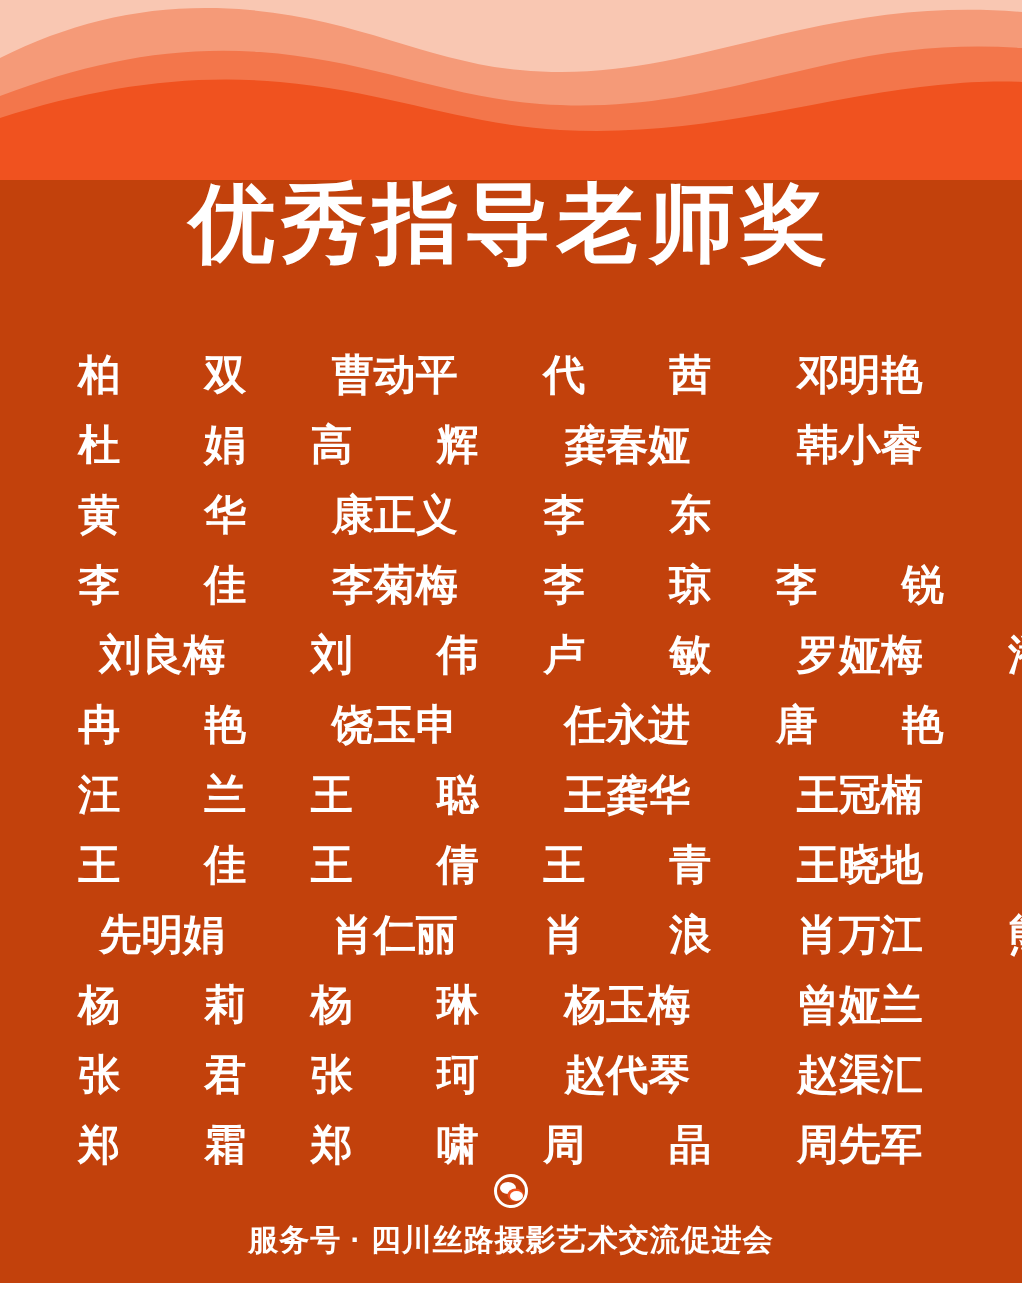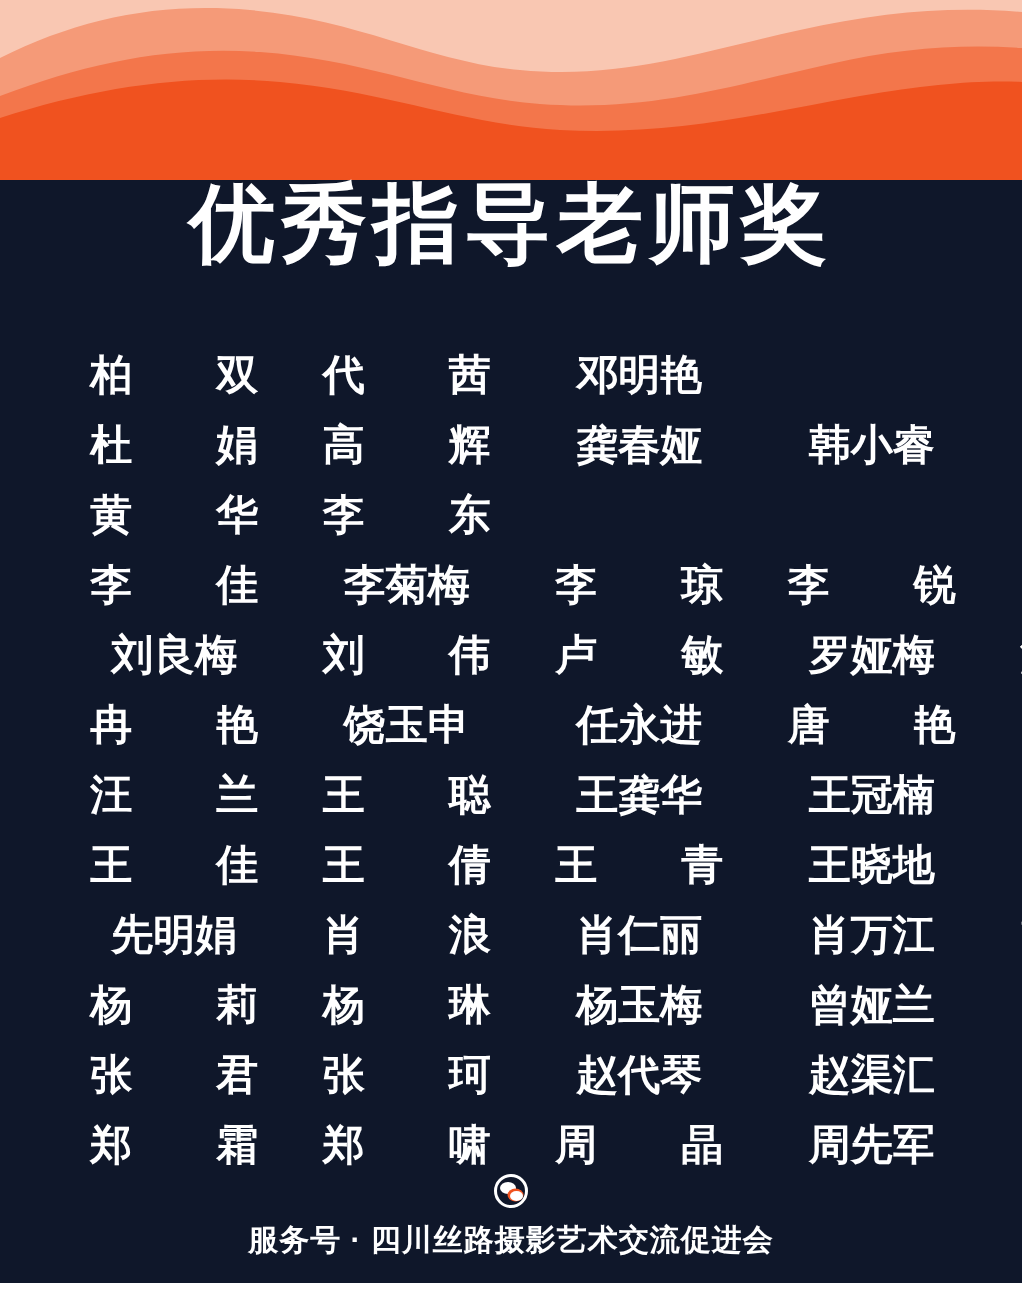--- a/index.html
+++ b/index.html
@@ -8,21 +8,21 @@
     background: #ffffff;
   }
   body {
     font-family: "Liberation Sans", sans-serif;
   }
   .poster {
     position: relative;
     width: 1022px;
     height: 1289px;
     overflow: hidden;
-    background: #0f172a;
+    background: #c2410c;
   }
   
   .wave-layer {
     position: absolute;
     top: 0;
     left: 0;
     width: 1022px;
     height: 180px;
     overflow: hidden;
     pointer-events: none;
@@ -39,21 +39,21 @@
     color: #ffffff;
     font-size: 86px;
     font-weight: bold;
     letter-spacing: 6px;
     line-height: 1.1;
     font-family: "Liberation Sans", sans-serif;
   }
   .names {
     position: absolute;
     top: 340px;
-    left: 58px;
+    left: 46px;
     width: 930px;
   }
   .name-row {
     display: flex;
     flex-direction: row;
     width: 930px;
     height: 70px;
     align-items: center;
   }
   .name-cell {
@@ -136,34 +136,36 @@
       <path d="M0,118 C100,86 190,74 280,82 C390,92 460,124 560,130 C670,136 760,114 860,96 C930,84 980,80 1022,82 L1022,180 L0,180 Z" fill="#f0521f"></path>
     </svg>
   </div>
 
   <div class="title">优秀指导老师奖</div>
 
   <div class="names">
 
     <div class="name-row">
       <div class="name-cell">柏　　双</div>
+      <div class="name-cell">曹动平</div>
       <div class="name-cell">代　　茜</div>
       <div class="name-cell">邓明艳</div>
     </div>
 
     <div class="name-row">
       <div class="name-cell">杜　　娟</div>
       <div class="name-cell">高　　辉</div>
       <div class="name-cell">龚春娅</div>
       <div class="name-cell">韩小睿</div>
       <div class="name-cell">胡榆桐</div>
     </div>
 
     <div class="name-row">
       <div class="name-cell">黄　　华</div>
+      <div class="name-cell">康正义</div>
       <div class="name-cell">李　　东</div>
     </div>
 
     <div class="name-row">
       <div class="name-cell">李　　佳</div>
       <div class="name-cell">李菊梅</div>
       <div class="name-cell">李　　琼</div>
       <div class="name-cell">李　　锐</div>
     </div>
 
@@ -193,22 +195,22 @@
     <div class="name-row">
       <div class="name-cell">王　　佳</div>
       <div class="name-cell">王　　倩</div>
       <div class="name-cell">王　　青</div>
       <div class="name-cell">王晓地</div>
       <div class="name-cell">魏迎春</div>
     </div>
 
     <div class="name-row">
       <div class="name-cell">先明娟</div>
+      <div class="name-cell">肖仁丽</div>
       <div class="name-cell">肖　　浪</div>
-      <div class="name-cell">肖仁丽</div>
       <div class="name-cell">肖万江</div>
       <div class="name-cell">熊　　军</div>
     </div>
 
     <div class="name-row">
       <div class="name-cell">杨　　莉</div>
       <div class="name-cell">杨　　琳</div>
       <div class="name-cell">杨玉梅</div>
       <div class="name-cell">曾娅兰</div>
     </div>

